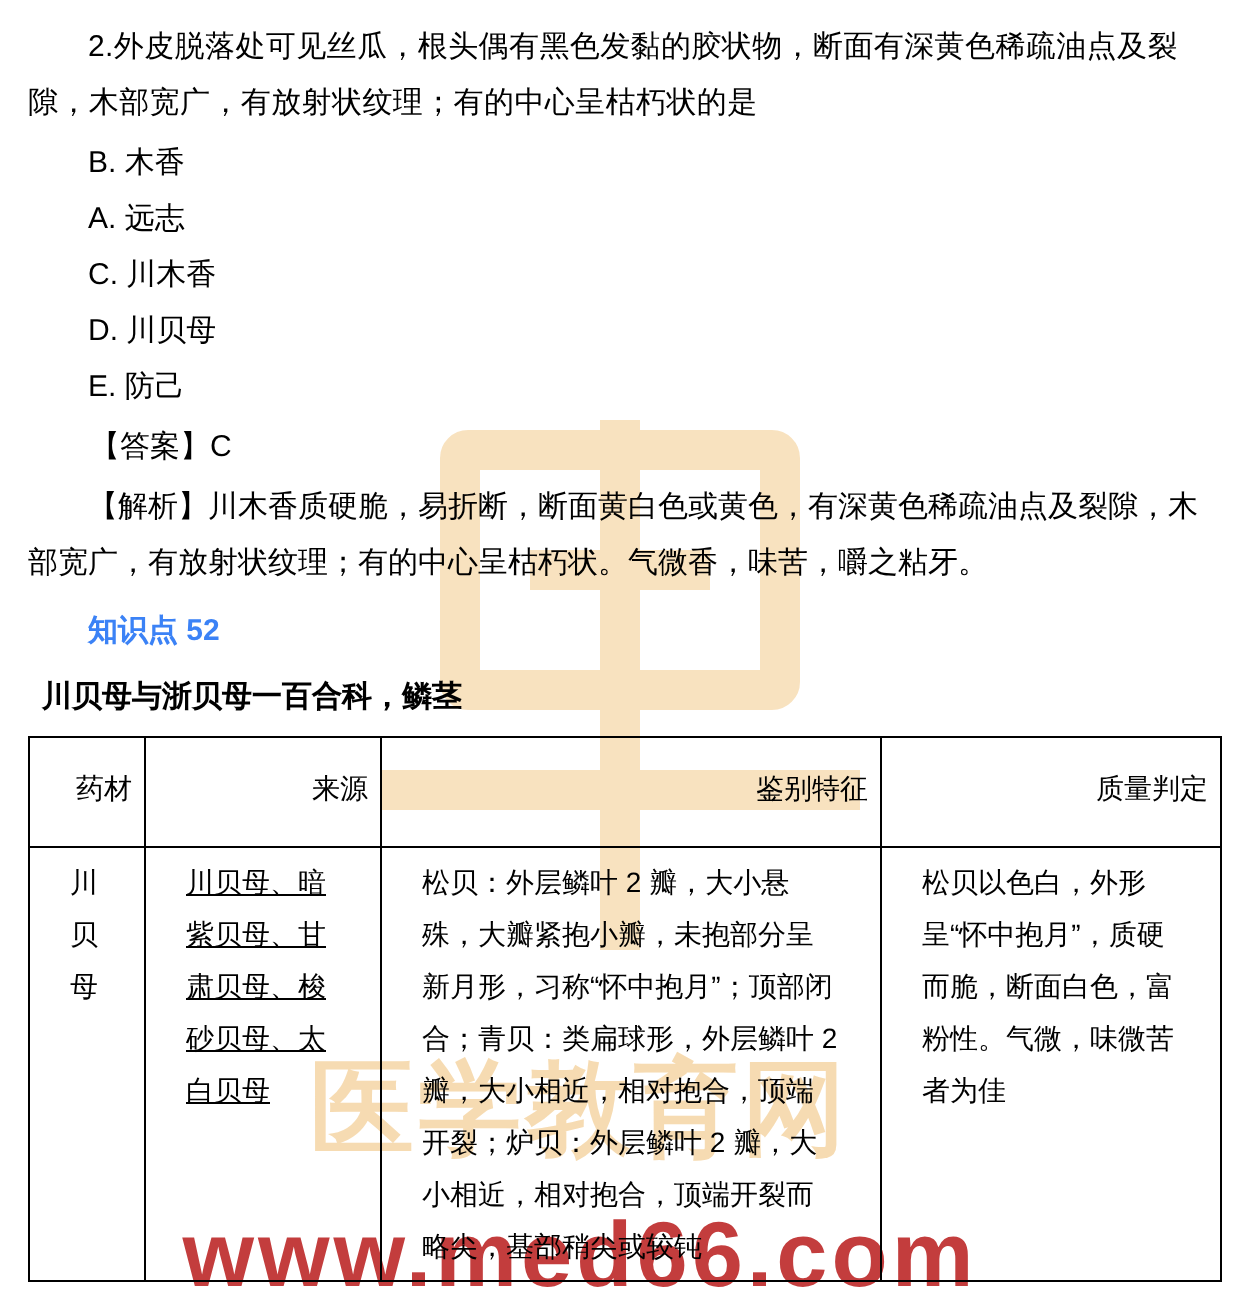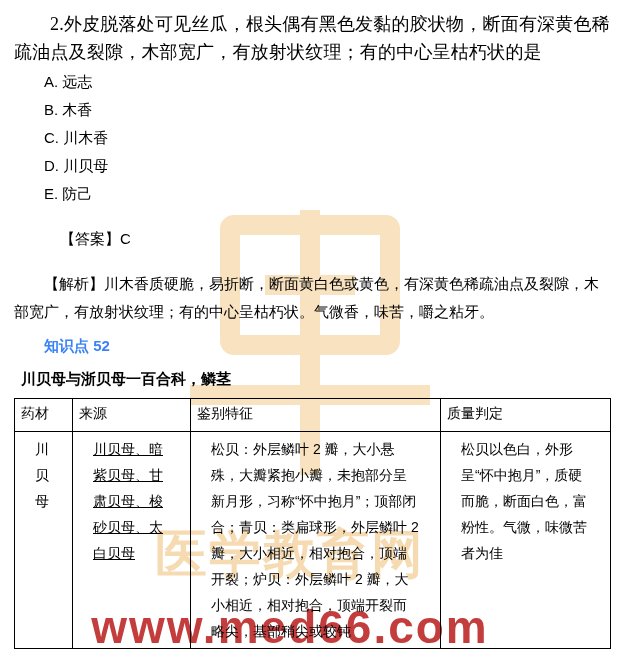--- a/index.html
+++ b/index.html
@@ -57,38 +57,37 @@
   }
 
   
   .page {
     position: relative;
     z-index: 2;
     padding: 10px 14px 0 14px;
     box-sizing: border-box;
   }
   .para {
-    font-size: 18px;
+    font-size: 15px;
     line-height: 28px;
     text-indent: 2em;
     margin: 0 0 2px 0;
     letter-spacing: 0.2px;
-    font-family: Liberation Serif, serif;
   }
   .opt {
     font-size: 15px;
     line-height: 28px;
     text-indent: 2em;
     margin: 0;
   }
   .answer {
     font-size: 15px;
     line-height: 30px;
     text-indent: 2em;
-    margin: 16px;
+    margin: 1px;
   }
   .explain {
     font-size: 15px;
     line-height: 28px;
     text-indent: 2em;
     margin: 0;
   }
   .kp {
     color: #3b82f6;
     font-weight: bold;
@@ -118,21 +117,22 @@
     vertical-align: top;
     padding: 4px 20px;
     line-height: 26px;
     font-weight: normal;
     text-align: left;
     background: transparent;
   }
   table.herb thead th {
     height: 26px;
     line-height: 22px;
-    padding: 3px 6px;
+    padding: 14px 6px;
+    text-align: right;
   }
   .col-1 { width: 58px; }
   .col-2 { width: 118px; }
   .col-3 { width: 250px; }
   .col-4 { width: 170px; }
 
   .cell-name {
     text-align: justify;
     text-align-last: justify;
     padding-left: 8px;
@@ -156,22 +156,22 @@
     </g>
   </svg>
   <div class="wm-text cn">医学教育网</div>
   <div class="wm-text en">www.med66.com</div>
 </div>
 
 <div class="page">
 
   <p class="para">2.外皮脱落处可见丝瓜，根头偶有黑色发黏的胶状物，断面有深黄色稀疏油点及裂隙，木部宽广，有放射状纹理；有的中心呈枯朽状的是</p>
 
+  <p class="opt">B. 木香</p>
   <p class="opt">A. 远志</p>
-  <p class="opt">B. 木香</p>
   <p class="opt">C. 川木香</p>
   <p class="opt">D. 川贝母</p>
   <p class="opt">E. 防己</p>
 
   <p class="answer"><span>【答案】</span><span>C</span></p>
 
   <p class="explain"><span>【解析】</span><span>川木香质硬脆，易折断，断面黄白色或黄色，有深黄色稀疏油点及裂隙，木部宽广，有放射状纹理；有的中心呈枯朽状。气微香，味苦，嚼之粘牙。</span></p>
 
   <p class="kp">知识点 52</p>
 

